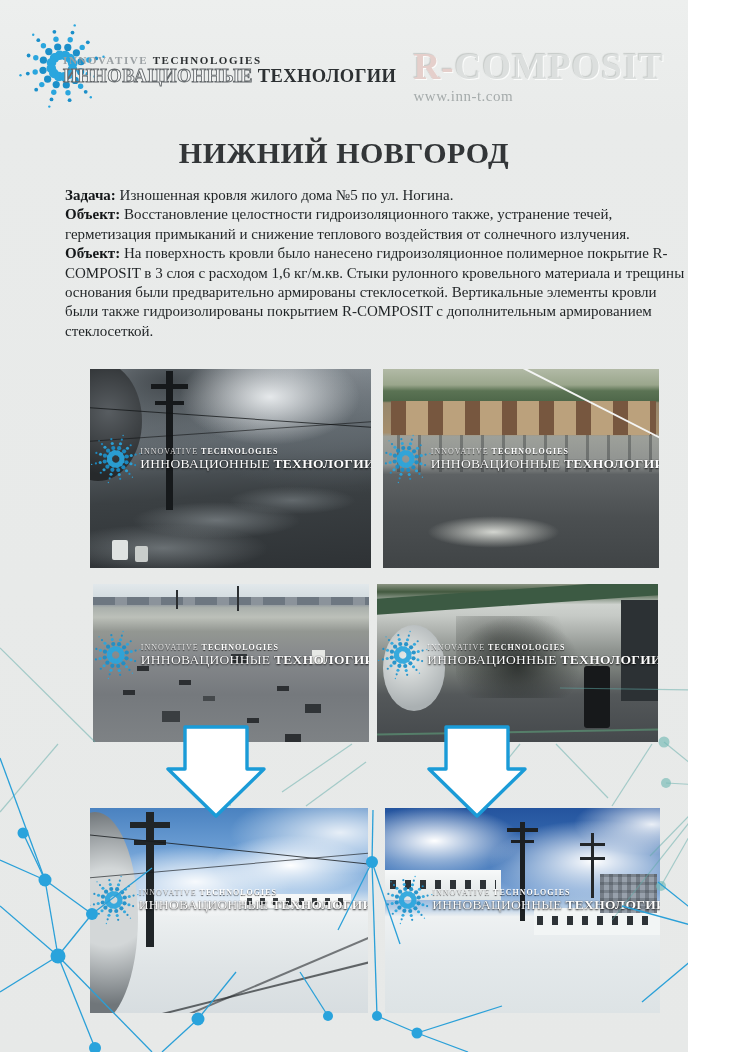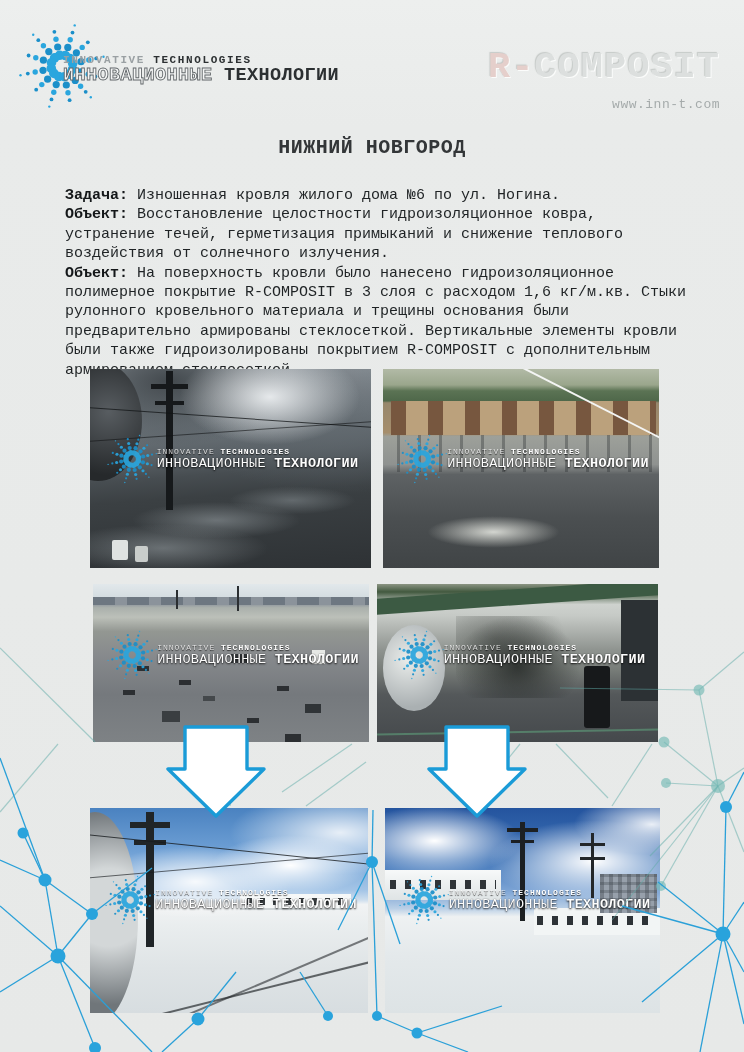--- a/index.html
+++ b/index.html
@@ -1,40 +1,40 @@
 <!DOCTYPE html>
 <html><head>
 <meta charset="utf-8">
 <style>
   html,body{margin:0;padding:0;}
   .page{
-    position:relative; width:744px; height:1052px; overflow:hidden;
+    position:relative; width:688px; height:1052px; overflow:hidden;
     background:linear-gradient(180deg,#edefee 0%, #e9ebea 12%, #e7e9e8 100%);
-    font-family:Liberation Mono, monospace; color:#1f2325;
+    font-family:Liberation Serif, serif; color:#1f2325;
   }
   
   .logo-burst{position:absolute; left:12px; top:14px; width:100px; height:104px;}
   .logo-text{position:absolute; left:63px; top:54px; white-space:nowrap;}
   .logo-en{font-size:11px; letter-spacing:1.6px; line-height:12px;}
   .logo-ru{font-size:18.5px; letter-spacing:.4px; line-height:20px;}
   .hollow-en{color:#9aa0a3; font-weight:bold;}
   .solid-en{color:#2c3032; font-weight:bold;}
   .hollow-ru{color:#f5f6f6; font-weight:bold; -webkit-text-stroke:.9px #64696c;}
   .solid-ru{color:#2c3032; font-weight:bold;}
-  .brand{position:absolute; right:24px; top:48px; text-align:right;}
+  .brand{position:absolute; right:24px; top:48px; text-align:left;}
   .brand-name{
     font-size:37px; font-weight:bold; letter-spacing:1px; line-height:38px;
     color:#dcdfde; text-shadow:1px 1px 0 #fbfcfb, -1px -1px 1px #c6cac8;
   }
   .brand-prefix{color:#e5cfcb;}
-  .brand-site{font-size:13px; color:#a5abab; margin-top:11px; letter-spacing:.5px;}
+  .brand-site{font-size:15px; color:#a5abab; margin-top:2px; letter-spacing:.5px;}
   
   .page-title{
     position:absolute; left:0; top:136px; width:100%; text-align:center;
-    font-size:20px; font-weight:bold; color:#333638; letter-spacing:.5px;
+    font-size:30px; font-weight:bold; color:#333638; letter-spacing:.5px;
   }
   .case-text{position:absolute; left:65px; top:186px; width:622px; font-size:15px; line-height:19.4px;}
   .case-text p{margin:0;}
   .case-text strong{color:#141719;}
   
   .ph{position:absolute; overflow:hidden;}
   .ph>div{position:absolute;}
   .r1l{left:90px; top:369px; width:281px; height:199px;}
   .r1r{left:383px; top:369px; width:276px; height:199px;}
   .r2l{left:93px; top:584px; width:276px; height:158px;}
@@ -228,22 +228,22 @@
   </div>
 
   <div class="brand">
     <div class="brand-name"><span class="brand-prefix">R-</span><span>COMPOSIT</span></div>
     <div class="brand-site">www.inn-t.com</div>
   </div>
 
   <div class="page-title">НИЖНИЙ НОВГОРОД</div>
 
   <div class="case-text">
-    <p><strong>Задача:</strong> <span>Изношенная кровля жилого дома №6 по ул. Ногина.</span></p>
-    <p><strong>Объект:</strong> <span>Восстановление целостности гидроизоляционное ковра, устранение течей, герметизация примыканий и снижение теплового воздействия от солнечного излучения.</span></p>
+    <p><strong>Задача:</strong> <span>Изношенная кровля жилого дома №5 по ул. Ногина.</span></p>
+    <p><strong>Объект:</strong> <span>Восстановление целостности гидроизоляционного также, устранение течей, герметизация примыканий и снижение теплового воздействия от солнечного излучения.</span></p>
     <p><strong>Объект:</strong> <span>На поверхность кровли было нанесено гидроизоляционное полимерное покрытие R-COMPOSIT в 3 слоя с расходом 1,6 кг/м.кв. Стыки рулонного кровельного материала и трещины основания были предварительно армированы стеклосеткой. Вертикальные элементы кровли были также гидроизолированы покрытием R-COMPOSIT с дополнительным армированием стеклосеткой.</span></p>
   </div>
 
   <div class="ph z2 r1l p1">
     <div class="p1-dish"></div>
     <div class="p1-pole"></div>
     <div class="p1-wa"></div>
     <div class="p1-wb"></div>
     <div class="p1-bucket"></div>
     <div class="p1-bucket2"></div>

